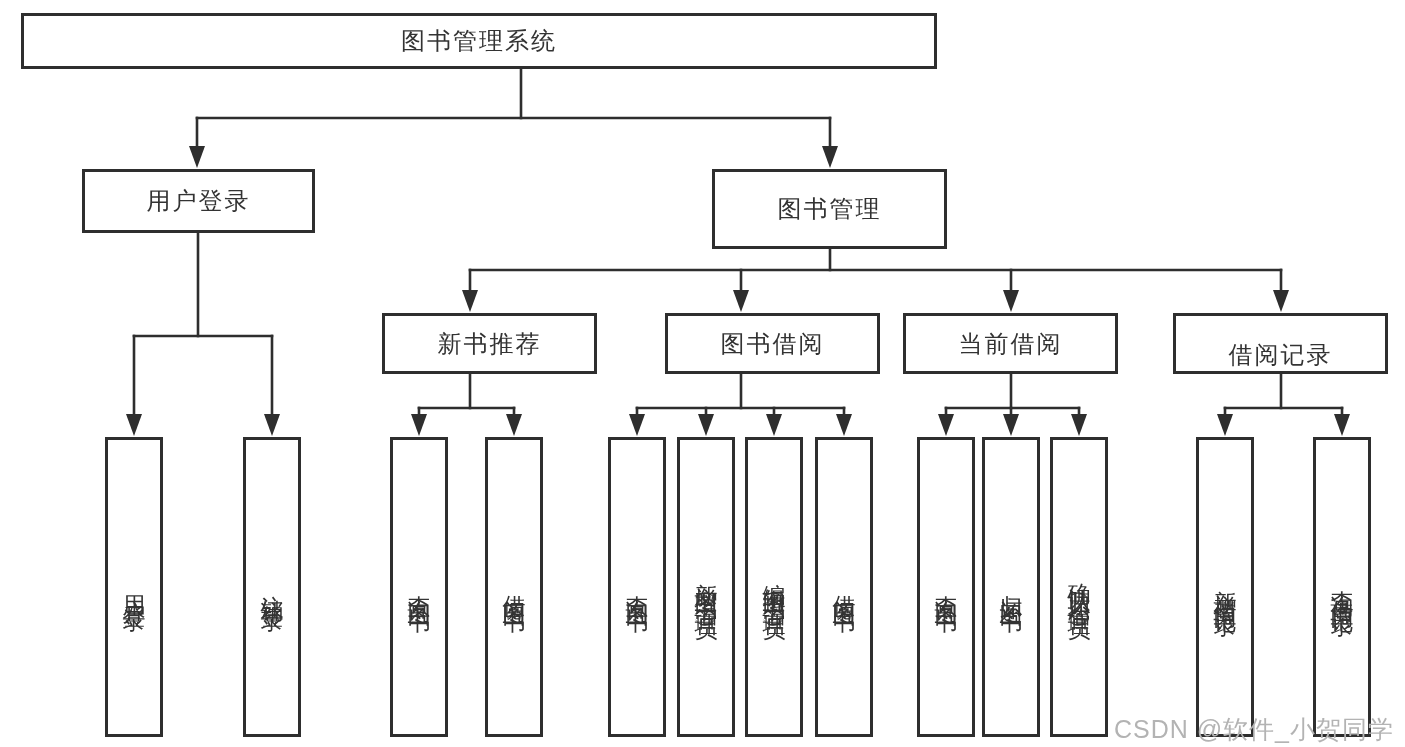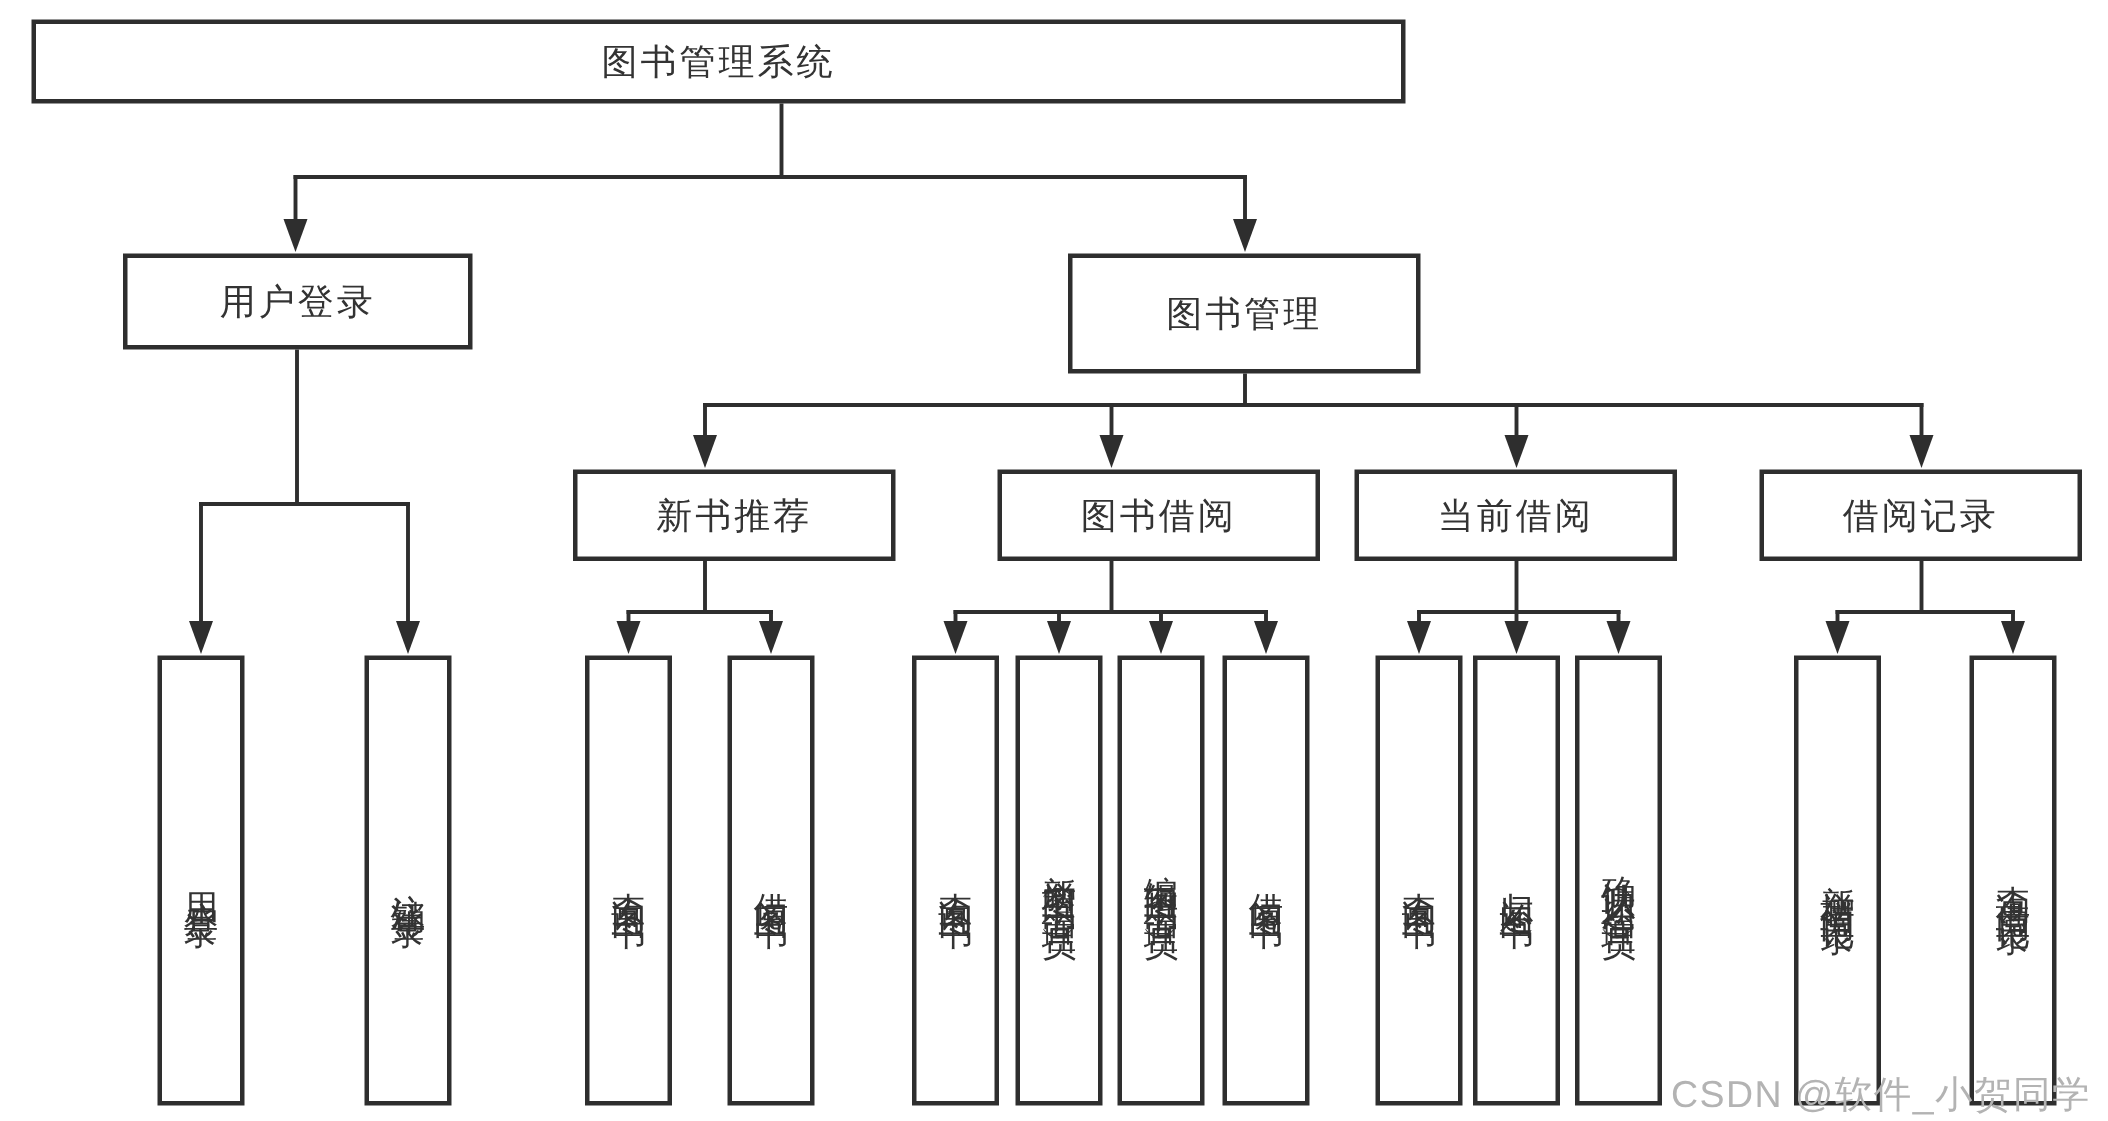--- a/index.html
+++ b/index.html
@@ -49,21 +49,21 @@
   
   .n-root{left:21px;top:13px;width:916px;height:56px;}
   
   .n-l2a{left:82px;top:169px;width:233px;height:64px;}
   .n-l2b{left:712px;top:169px;width:235px;height:80px;}
   
   .l3{top:313px;width:215px;height:61px;}
   .n-l3a{left:362px;margin-left:20px;}
   .n-l3b{left:633px;margin-left:32px;}
   .n-l3c{left:903px;text-align:right;}
-  .n-l3d{left:1173px;}
+  .n-l3d{left:1173px;align-items:flex-end;}
   
   .c1{left:105px;} .c2{left:243px;}
   .c3{left:390px;} .c4{left:485px;}
   .c5{left:608px;} .c6{left:677px;} .c7{left:745px;} .c8{left:815px;}
   .c9{left:917px;} .c10{left:982px;} .c11{left:1050px;}
   .c12{left:1196px;} .c13{left:1313px;}
   .watermark{
     position:absolute;
     right:11px;top:713px;
     font-size:25px;

